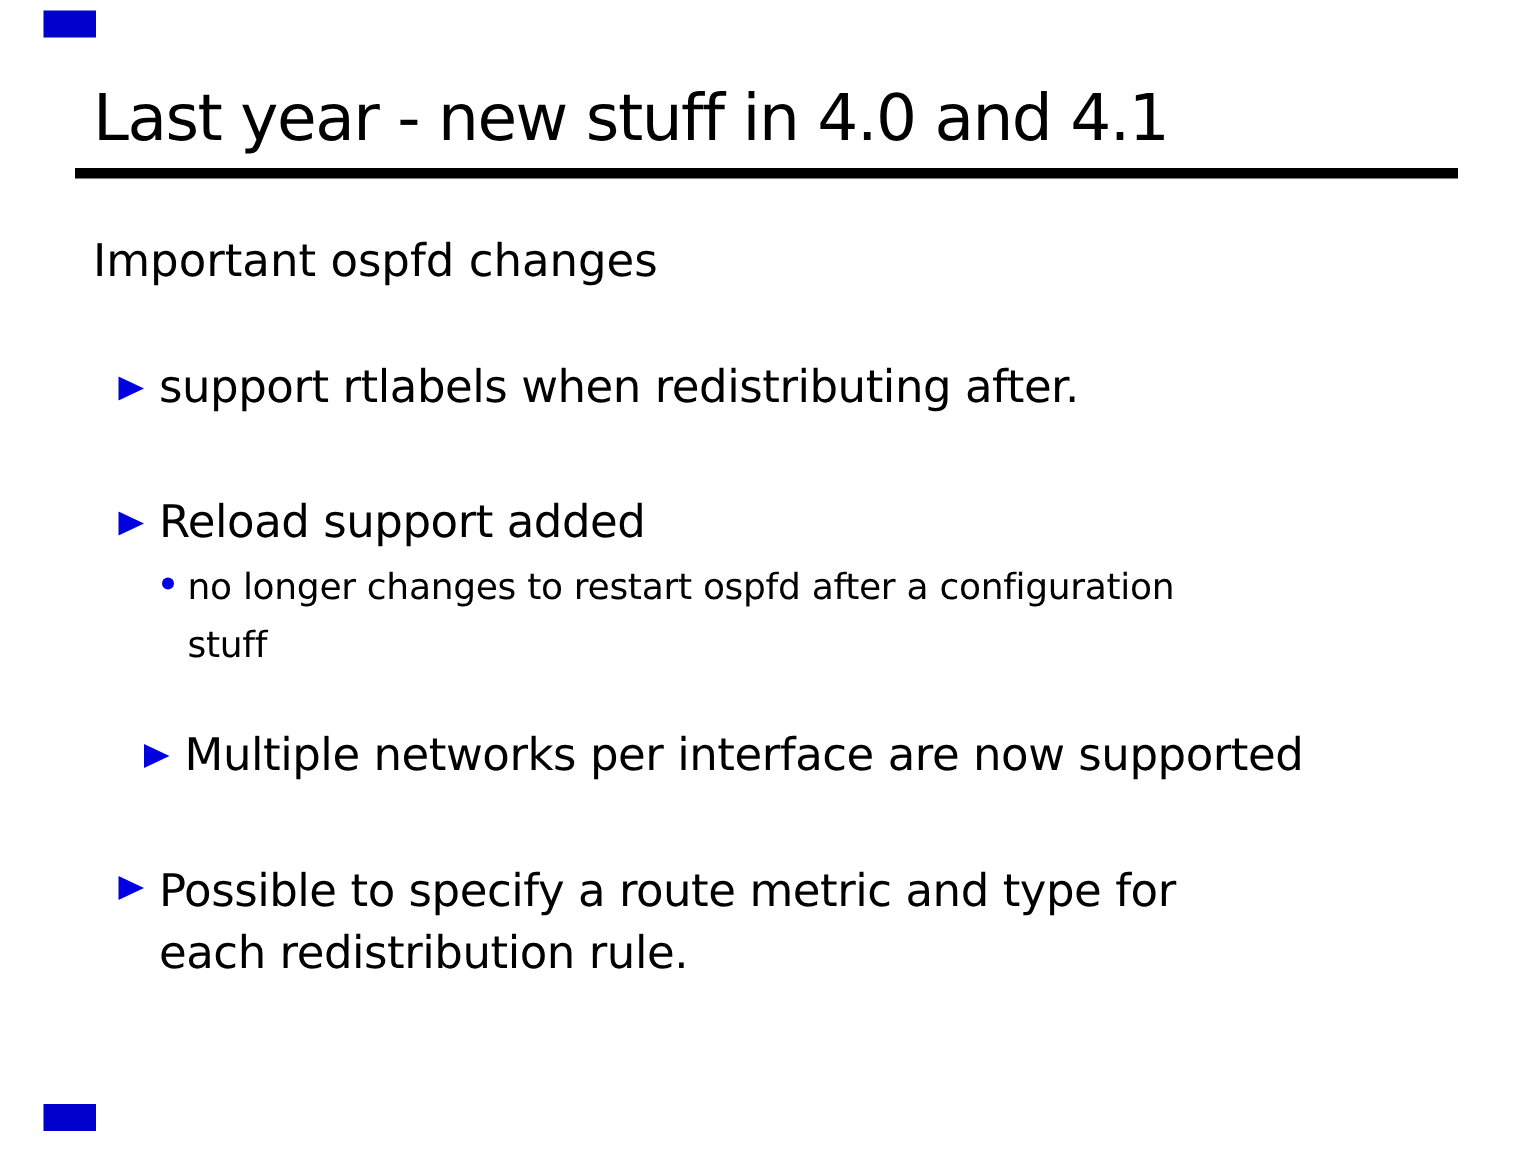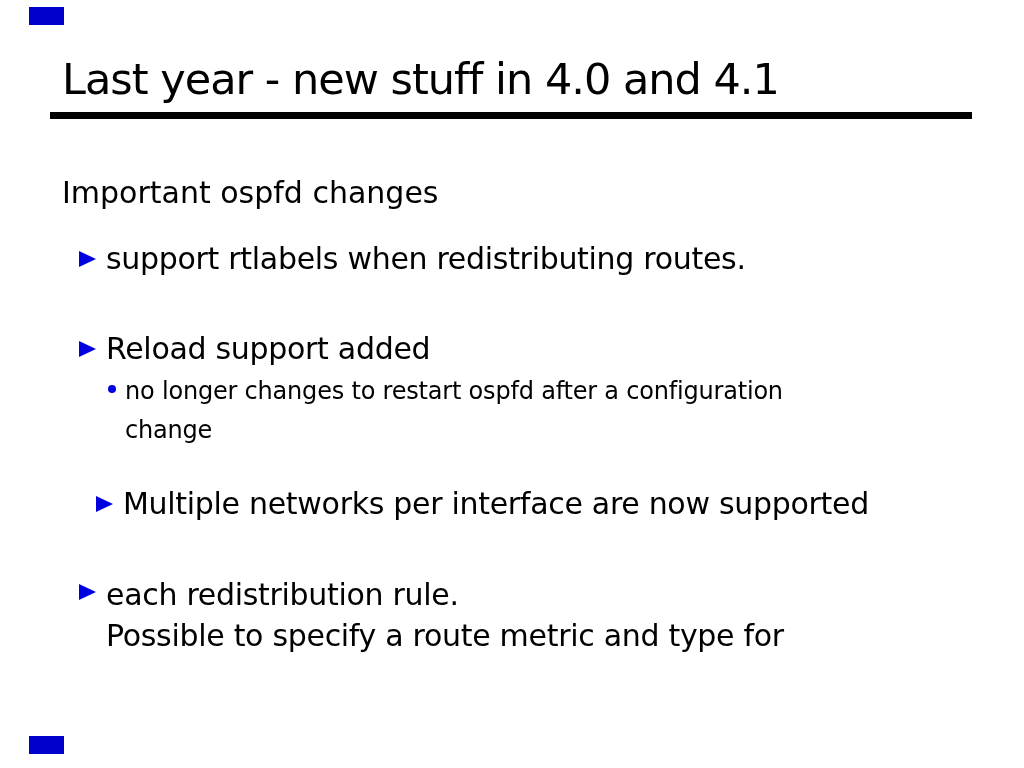--- a/index.html
+++ b/index.html
@@ -40,21 +40,21 @@
     position: absolute;
     left: 50px;
     top: 112px;
     width: 922px;
     height: 7px;
     background: var(--text-black);
   }
   .intro {
     position: absolute;
     left: 62px;
-    top: 175px;
+    top: 157px;
     font-size: 30px;
     white-space: nowrap;
   }
   .bullet-row {
     position: absolute;
     left: 79px;
     display: flex;
     align-items: flex-start;
     gap: 10px;
   }
@@ -106,44 +106,44 @@
 
   <div class="nav-marker top"></div>
 
   <h1 class="slide-title">Last year - new stuff in 4.0 and 4.1</h1>
   <div class="title-rule"></div>
 
   <div class="intro">Important ospfd changes</div>
 
   <div class="bullet-row row-1">
     <span class="tri"></span>
-    <div class="btext">support rtlabels when redistributing routes.</div>
+    <div class="btext">support rtlabels when redistributing after.</div>
   </div>
 
   <div class="bullet-row row-2">
     <span class="tri"></span>
     <div class="btext">Reload support added</div>
   </div>
 
   <div class="sub-row">
     <span class="dot"></span>
     <div class="subtext">
       <div>no longer changes to restart ospfd after a configuration</div>
-      <div>change</div>
+      <div>stuff</div>
     </div>
   </div>
 
   <div class="bullet-row row-3">
     <span class="tri"></span>
     <div class="btext">Multiple networks per interface are now supported</div>
   </div>
 
   <div class="bullet-row row-4">
     <span class="tri"></span>
     <div class="btext">
+      <div class="bline">Possible to specify a route metric and type for</div>
       <div class="bline">each redistribution rule.</div>
-      <div class="bline">Possible to specify a route metric and type for</div>
     </div>
   </div>
 
   <div class="nav-marker bottom"></div>
 
 </div>
 
 </body></html>

